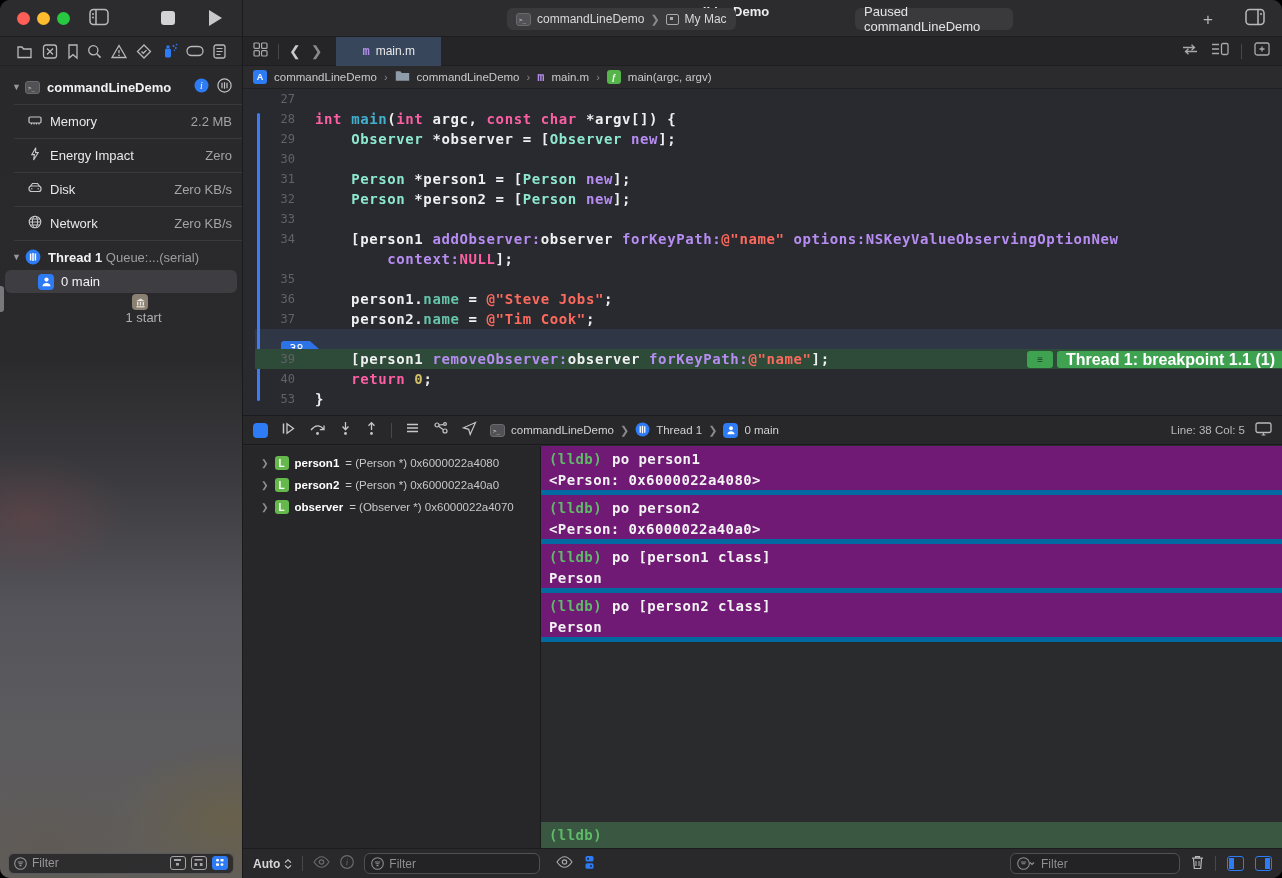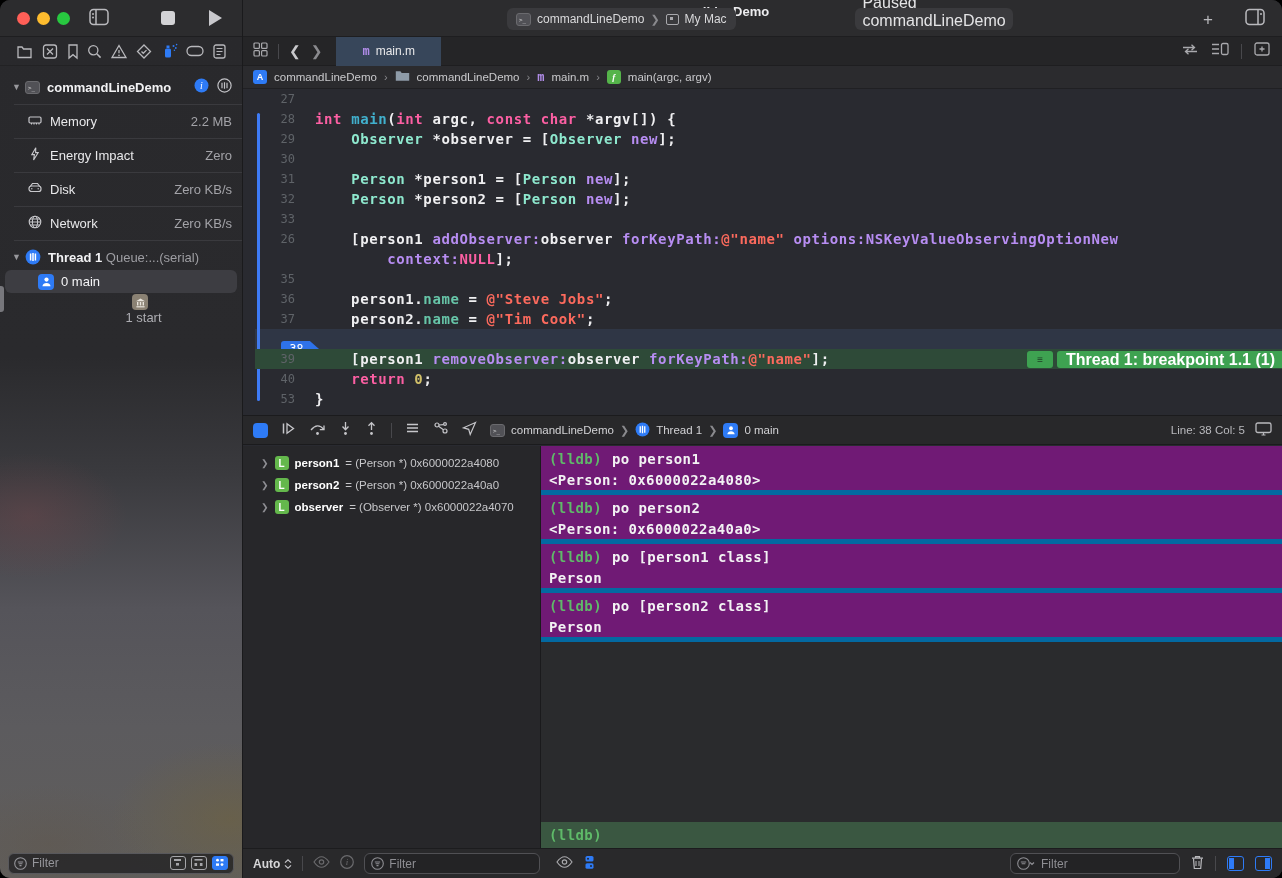--- a/index.html
+++ b/index.html
@@ -16,21 +16,21 @@
   .tb-icon { position:absolute; top:8px; color:#B9B9BD; }
   .stop-btn { position:absolute; left:161px; top:11px; width:14px; height:14px; border-radius:3px; background:#D3D3D6; }
   .play-btn { position:absolute; left:209px; top:10px; width:0; height:0;
               border-left:13px solid #C9C9CD; border-top:8px solid transparent; border-bottom:8px solid transparent; }
   .proj-block { position:absolute; left:622px; top:4px; display:flex; gap:7px; }
   .proj-title { font-size:13px; font-weight:700; color:#EDEDEF; line-height:15px; }
   .proj-branch { font-size:11px; color:#9B9B9F; }
   .pill { position:absolute; top:8px; height:22px; background:#3A3A3D; border-radius:6px; display:flex;
           align-items:center; gap:6px; padding:0 9px; font-size:12px; color:#D9D9DB; }
   .scheme-pill { left:507px; }
-  .status-pill { left:855px; justify-content:center; width:158px; font-size:16px; color:#E4E4E6;align-items:flex-end; }
+  .status-pill { left:855px; justify-content:center; width:158px; font-size:13px; color:#E4E4E6; }
   .term-chip { width:15px; height:13px; background:#515156; border:1px solid #6A6A6E; border-radius:3px;
                font-size:6px; color:#DDD; line-height:11px; padding-left:2px; font-family:"DejaVu Sans Mono",monospace; }
   .crumb-sep { color:#8A8A8E; font-size:11px; }
   .mac-chip { width:13px; height:11px; border:1.4px solid #A9A9AD; border-radius:2px; position:relative; }
   .mac-chip::after{ content:""; position:absolute; left:3px; top:2px; width:3px; height:3px; background:#A9A9AD; }
 
   
   .left-col { position:absolute; left:0; top:37px; width:242px; height:841px;
       background:linear-gradient(180deg,#29292C 0%, #2A2A2D 38%, #3A3A3E 52%, #55545A 68%, #5C5B5E 82%, #605E5C 100%); }
   .left-col::before { content:""; position:absolute; inset:0; pointer-events:none;
@@ -445,21 +445,21 @@
           </div>
           <div class="code-row">
             <div class="gutter">32</div>
             <pre class="code-text"><span class="tk-pl">    </span><span class="tk-cls">Person</span><span class="tk-pl"> *person2 = [</span><span class="tk-cls">Person</span><span class="tk-pl"> </span><span class="tk-sdk">new</span><span class="tk-pl">];</span></pre>
           </div>
           <div class="code-row">
             <div class="gutter">33</div>
             <pre class="code-text"></pre>
           </div>
           <div class="code-row">
-            <div class="gutter">26</div>
+            <div class="gutter">34</div>
             <pre class="code-text"><span class="tk-pl">    [person1 </span><span class="tk-sdk">addObserver:</span><span class="tk-pl">observer </span><span class="tk-sdk">forKeyPath:</span><span class="tk-str">@"name"</span><span class="tk-pl"> </span><span class="tk-sdk">options:</span><span class="tk-sdk">NSKeyValueObservingOptionNew</span></pre>
           </div>
           <div class="code-row">
             <div class="gutter"></div>
             <pre class="code-text"><span class="tk-pl">        </span><span class="tk-sdk">context:</span><span class="tk-kw">NULL</span><span class="tk-pl">];</span></pre>
           </div>
           <div class="code-row">
             <div class="gutter">35</div>
             <pre class="code-text"></pre>
           </div>

